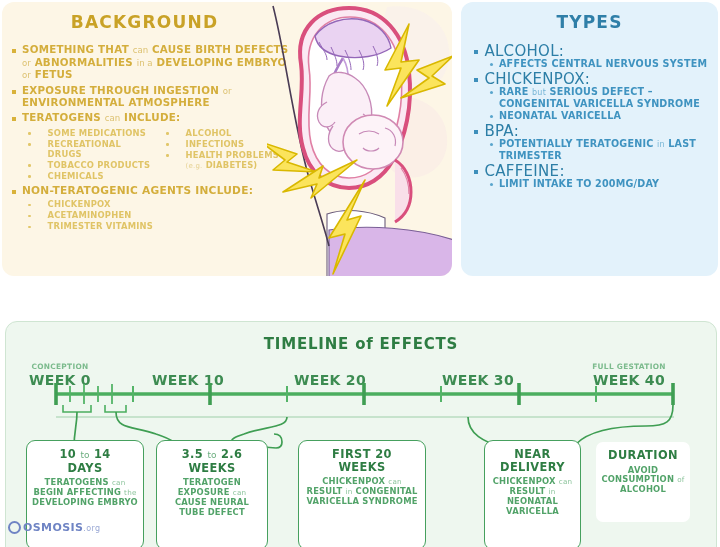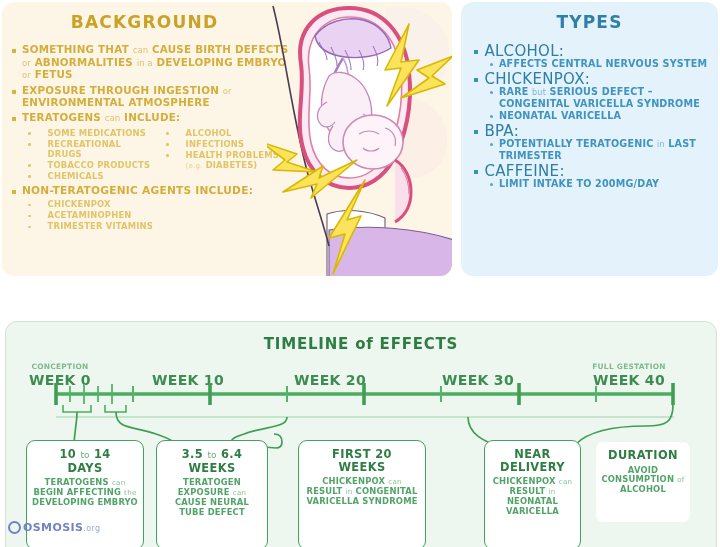--- a/index.html
+++ b/index.html
@@ -383,21 +383,21 @@
     <div class="card-h">
       <span>10 </span><span class="lc">to</span><span> 14</span><br><span>DAYS</span>
     </div>
     <div class="card-b">
       <span>TERATOGENS </span><span class="lc">can</span><span> BEGIN AFFECTING </span><span class="lc">the</span><span> DEVELOPING EMBRYO</span>
     </div>
   </div>
 
   <div class="card" style="left:150px; top:118px; width:112px; height:110px;">
     <div class="card-h">
-      <span>3.5 </span><span class="lc">to</span><span> 6.4</span><br><span>WEEKS</span>
+      <span>3.5 </span><span class="lc">to</span><span> 2.6</span><br><span>WEEKS</span>
     </div>
     <div class="card-b">
       <span>TERATOGEN EXPOSURE </span><span class="lc">can</span><span> CAUSE NEURAL TUBE DEFECT</span>
     </div>
   </div>
 
   <div class="card" style="left:292px; top:118px; width:128px; height:110px;">
     <div class="card-h">
       <span>FIRST 20</span><br><span>WEEKS</span>
     </div>

